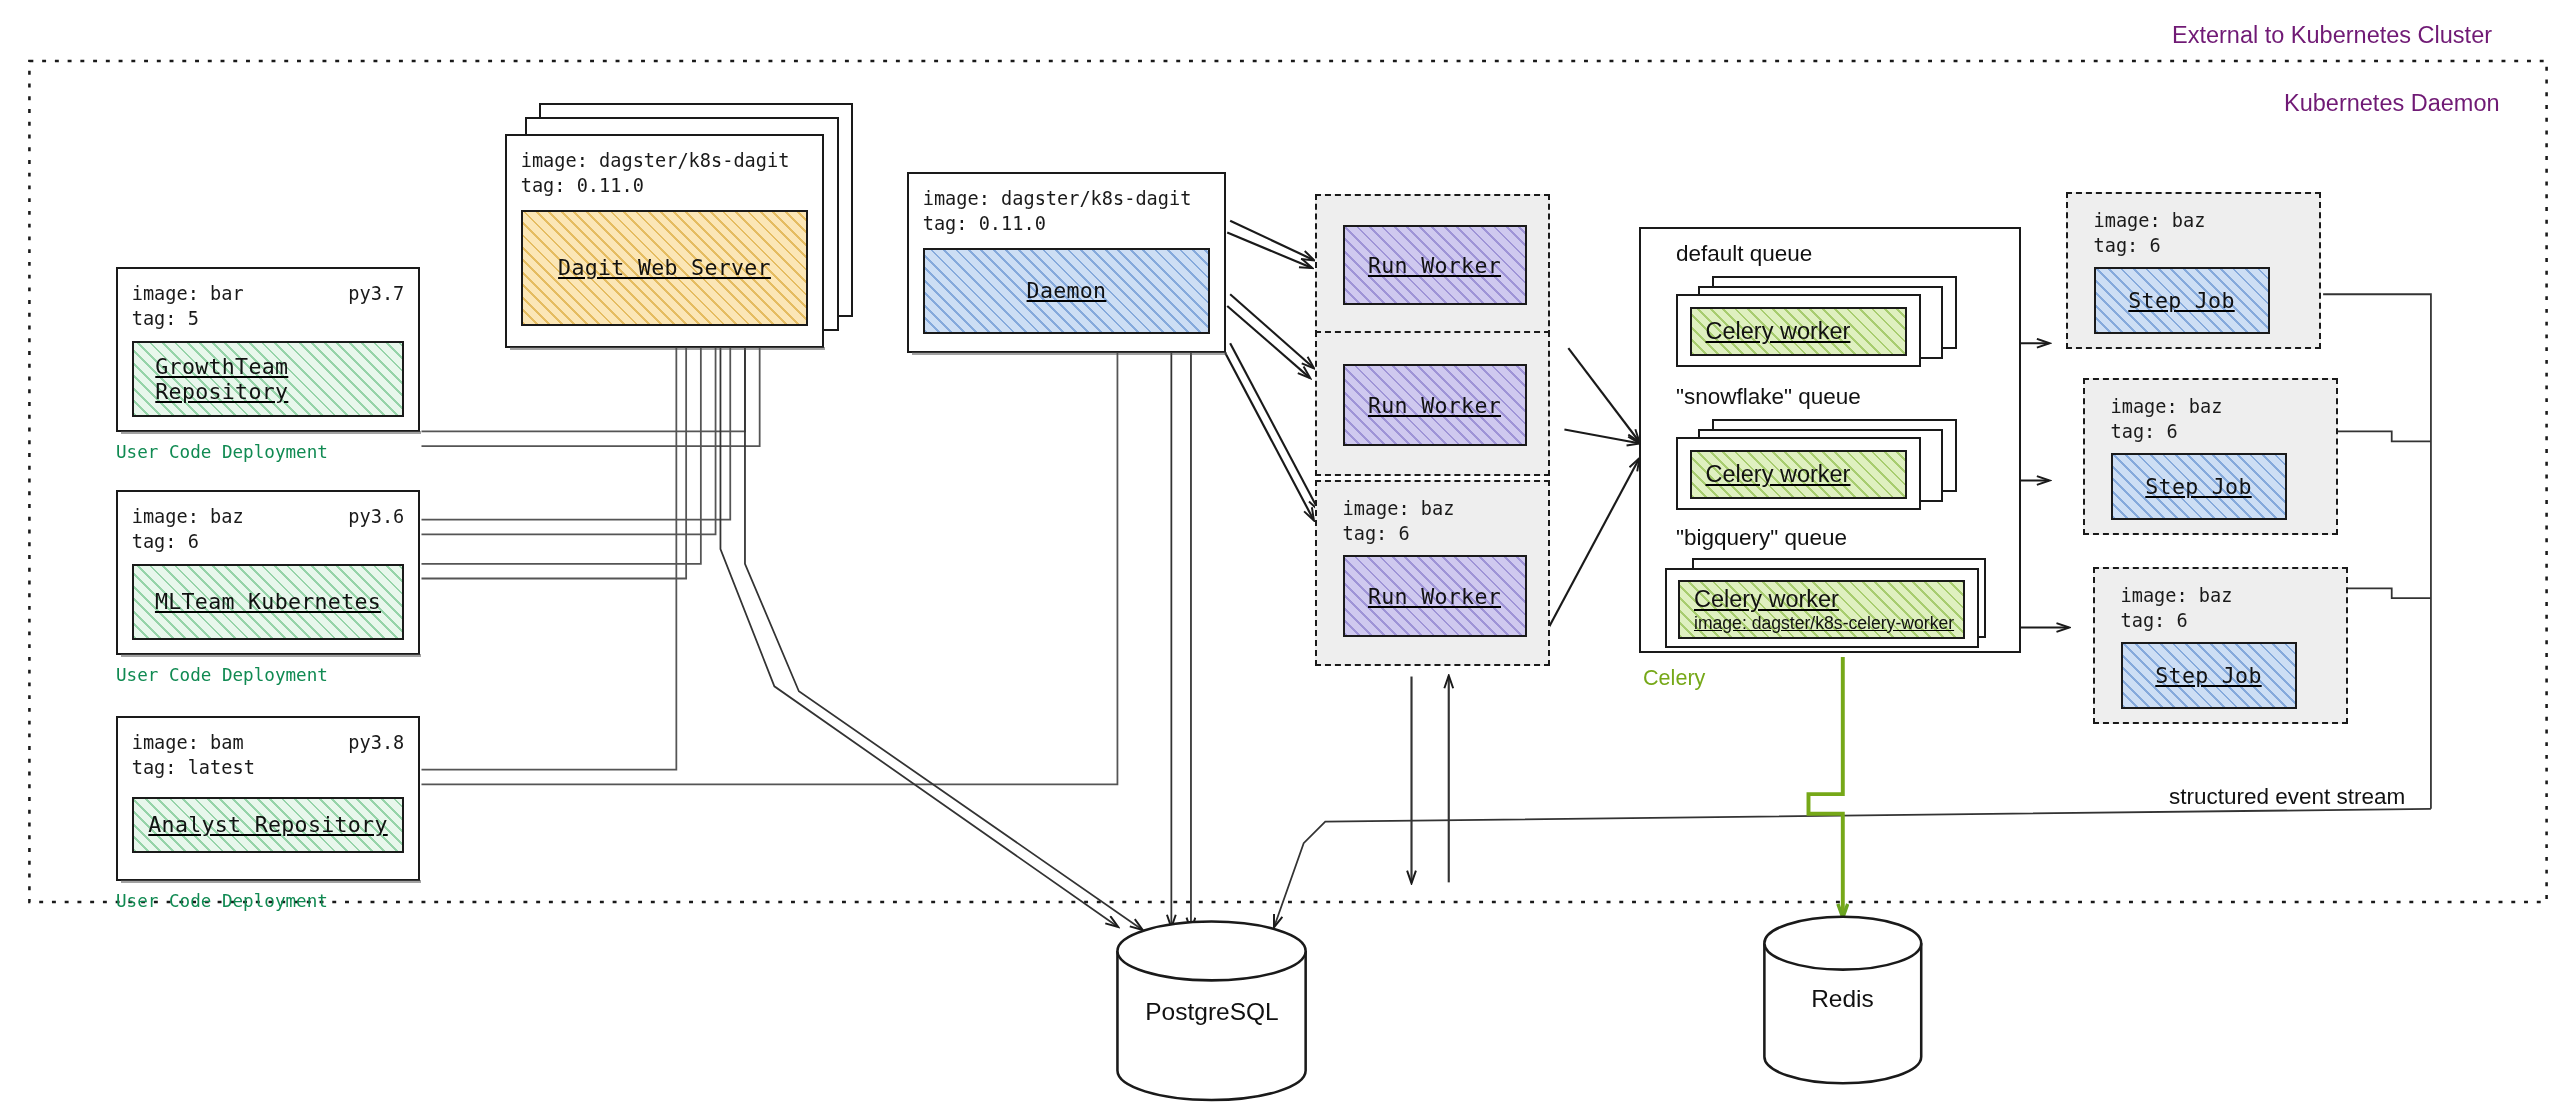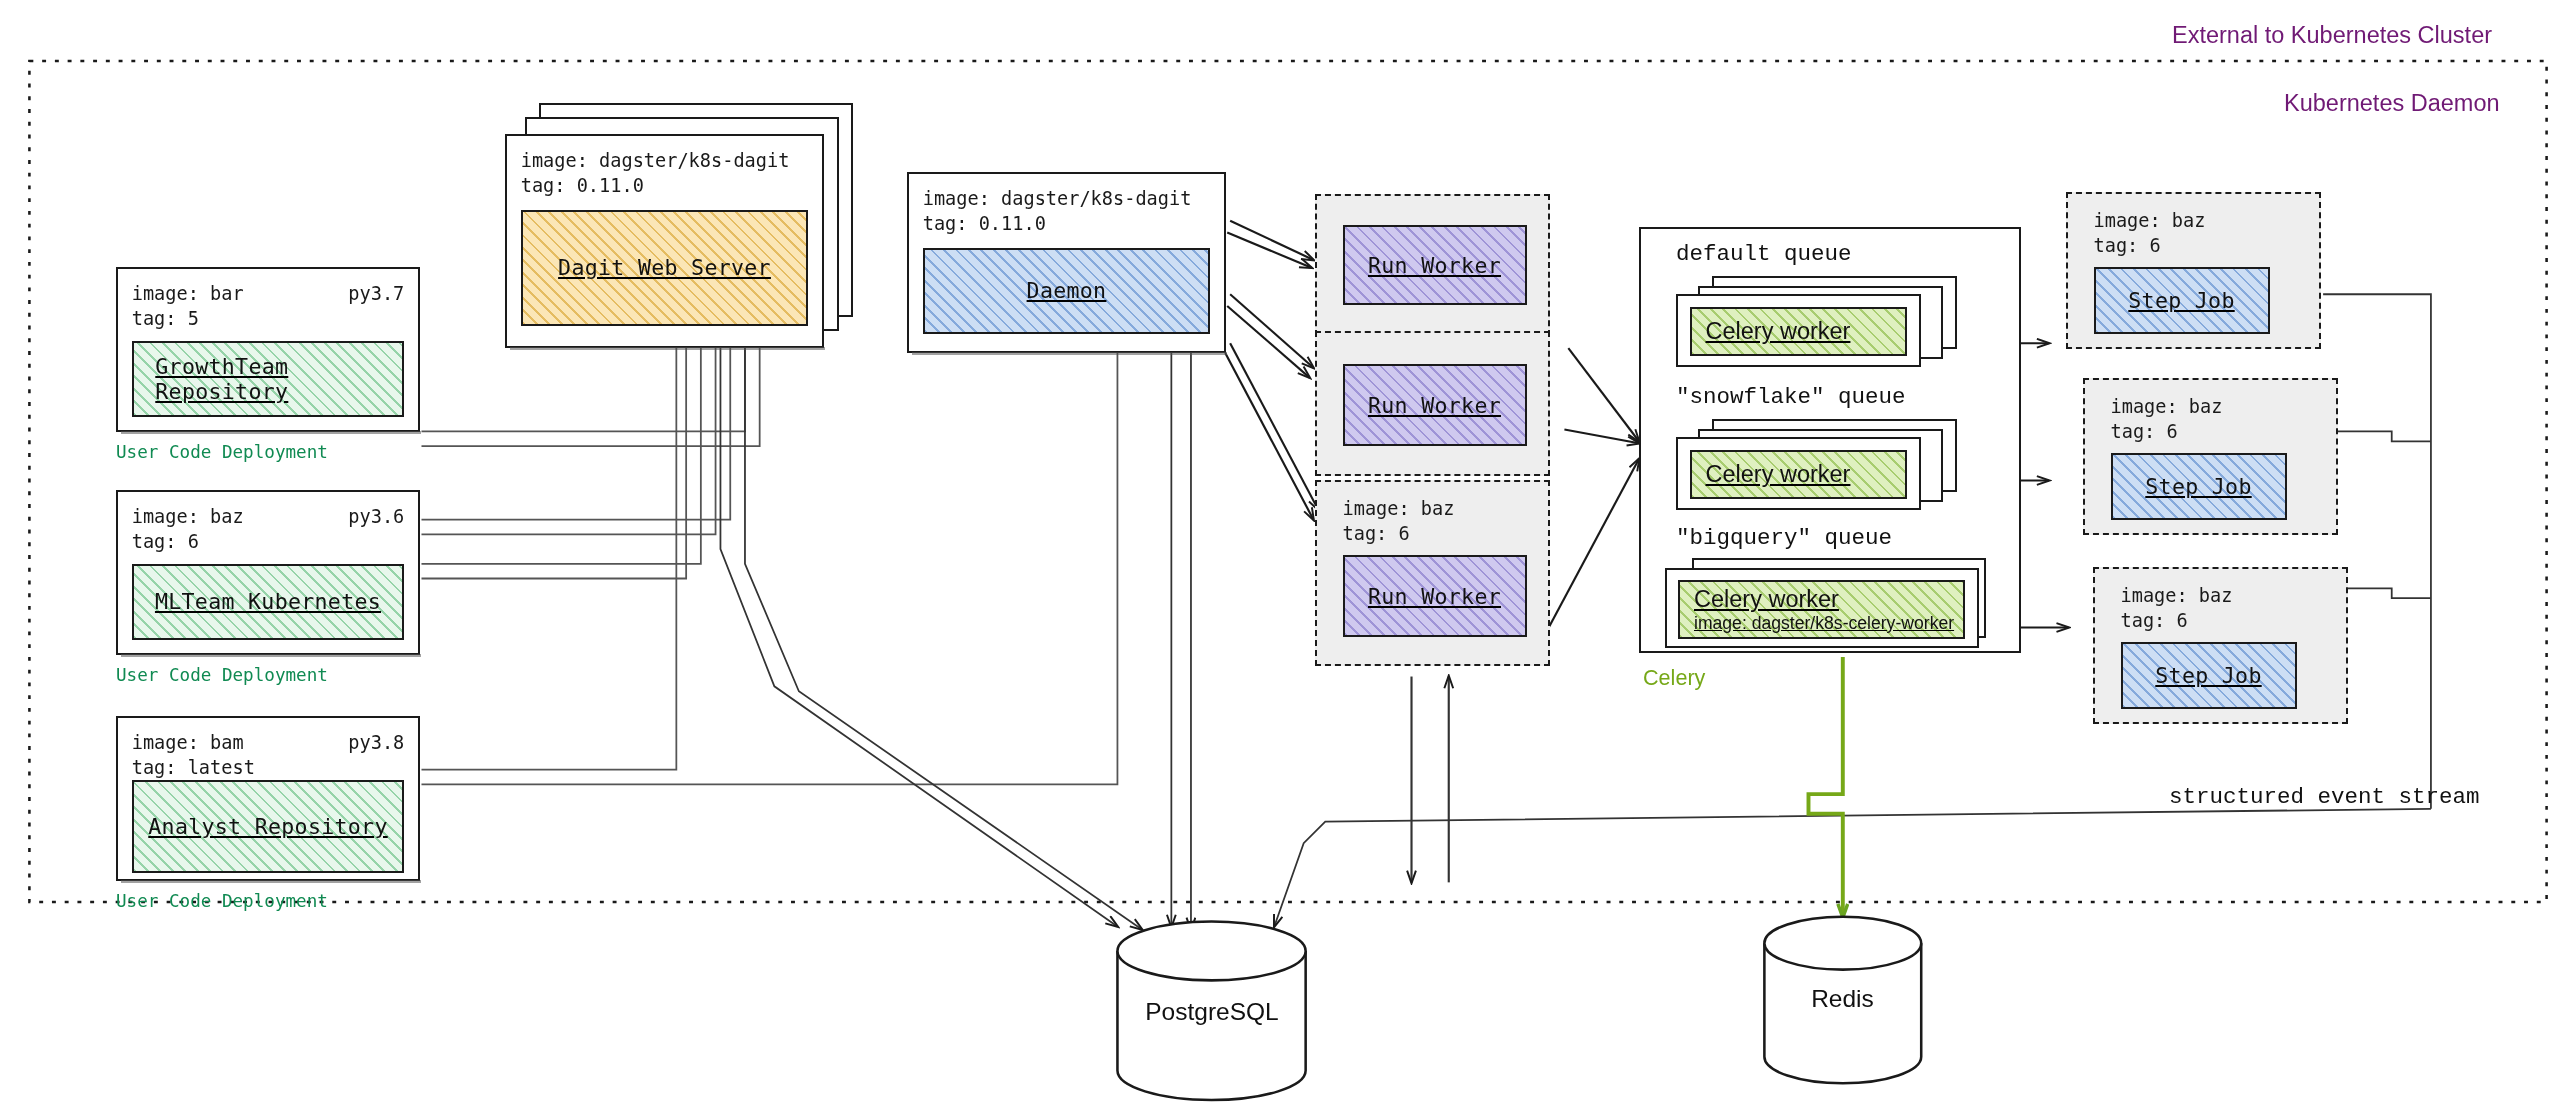--- a/index.html
+++ b/index.html
@@ -110,21 +110,21 @@
     color: #108a52;
     white-space: nowrap;
   }
   .caption-olive {
     font-family: "Liberation Sans", sans-serif;
     font-size: 21.6px;
     color: #76a818;
     white-space: nowrap;
   }
   .plain-label {
-    font-family: Liberation Mono, monospace;
+    font-family: Liberation Sans, sans-serif;
     font-size: 22.5px;
     color: #111;
     white-space: nowrap;
   }
   .zone-label {
     font-family: "Liberation Sans", sans-serif;
     font-size: 23.5px;
     color: #701a75;
     white-space: nowrap;
   }
@@ -290,21 +290,21 @@
     <div class="caption-green" style="margin-top:9.8px;">User Code Deployment</div>
   </div>
 
   <div class="node" style="left:116px; top:716px;">
     <div class="card shadowed" style="width:304px; height:165px; padding:11.8px 13.7px 0 13.7px;">
       <div class="meta meta-row">
         <span>image: bam</span>
         <span>py3.8</span>
       </div>
       <div class="meta">tag: latest</div>
-      <div class="inner hatch-green centered" style="height:93px; margin-top:0;">
+      <div class="inner hatch-green centered" style="height:56px; margin-top:17px;">
         <span class="label">Analyst Repository</span>
       </div>
     </div>
     <div class="caption-green" style="margin-top:9.8px;">User Code Deployment</div>
   </div>
 
   <div class="node" style="left:505px; top:103px; width:343px; height:245px;">
     <div class="stack-back" style="left:34px; top:0px; width:314px; height:214px;"></div>
     <div class="stack-back" style="left:19.6px; top:13.7px; width:314px; height:214px;"></div>
     <div class="card shadowed" style="position:absolute; left:0px; top:31px; width:319px; height:214px; padding:11.8px 13.7px 0 13.7px;">

